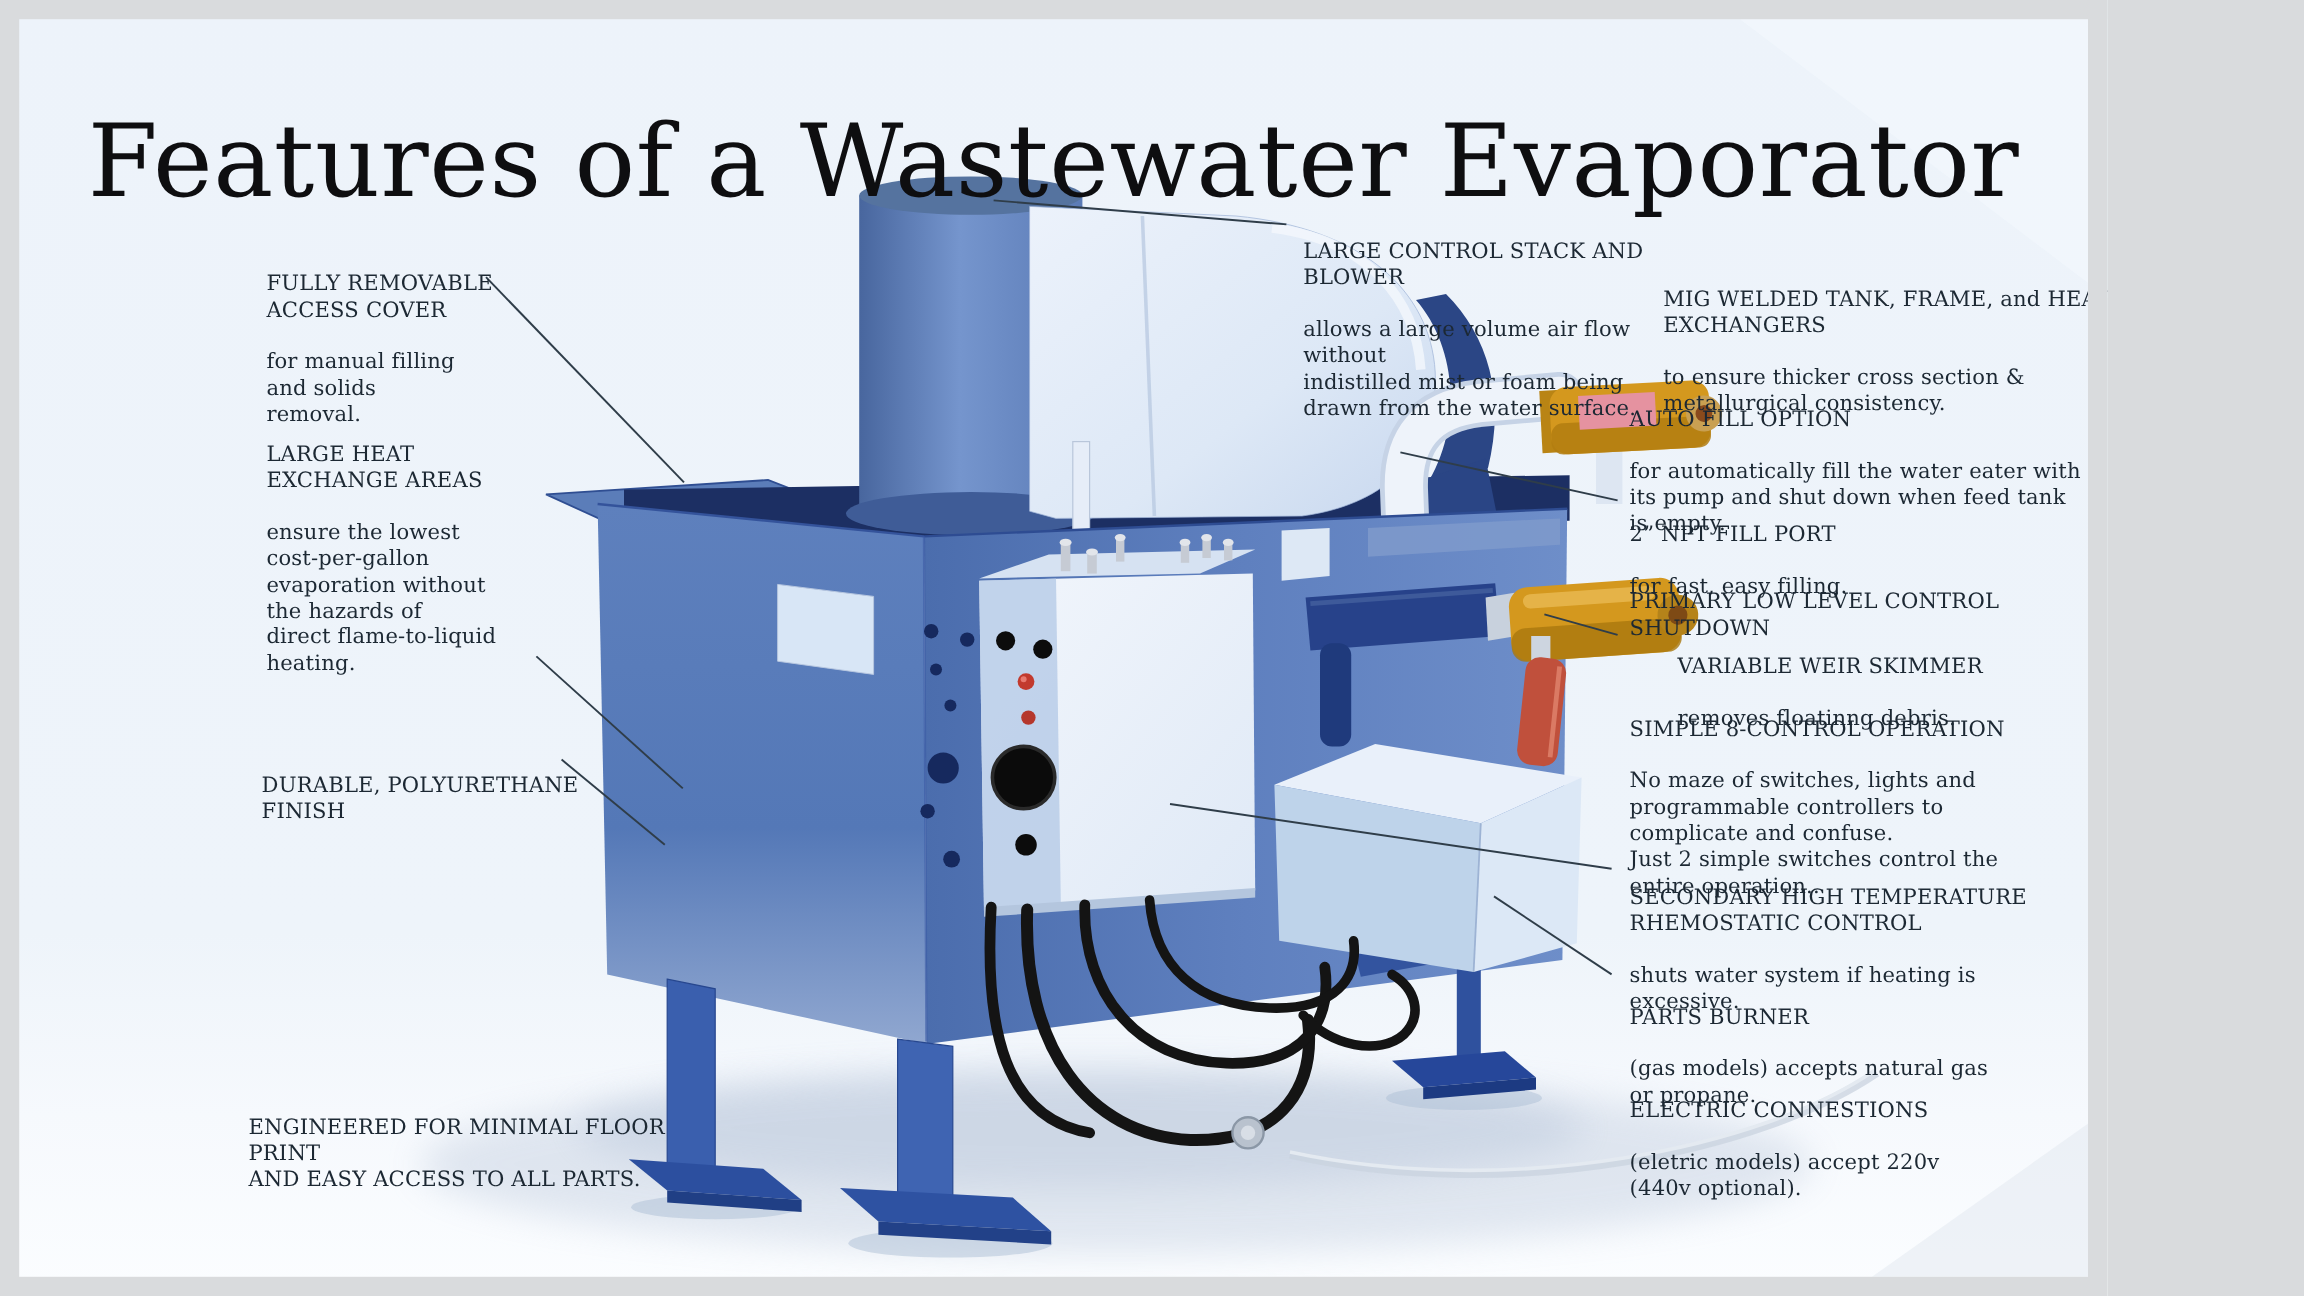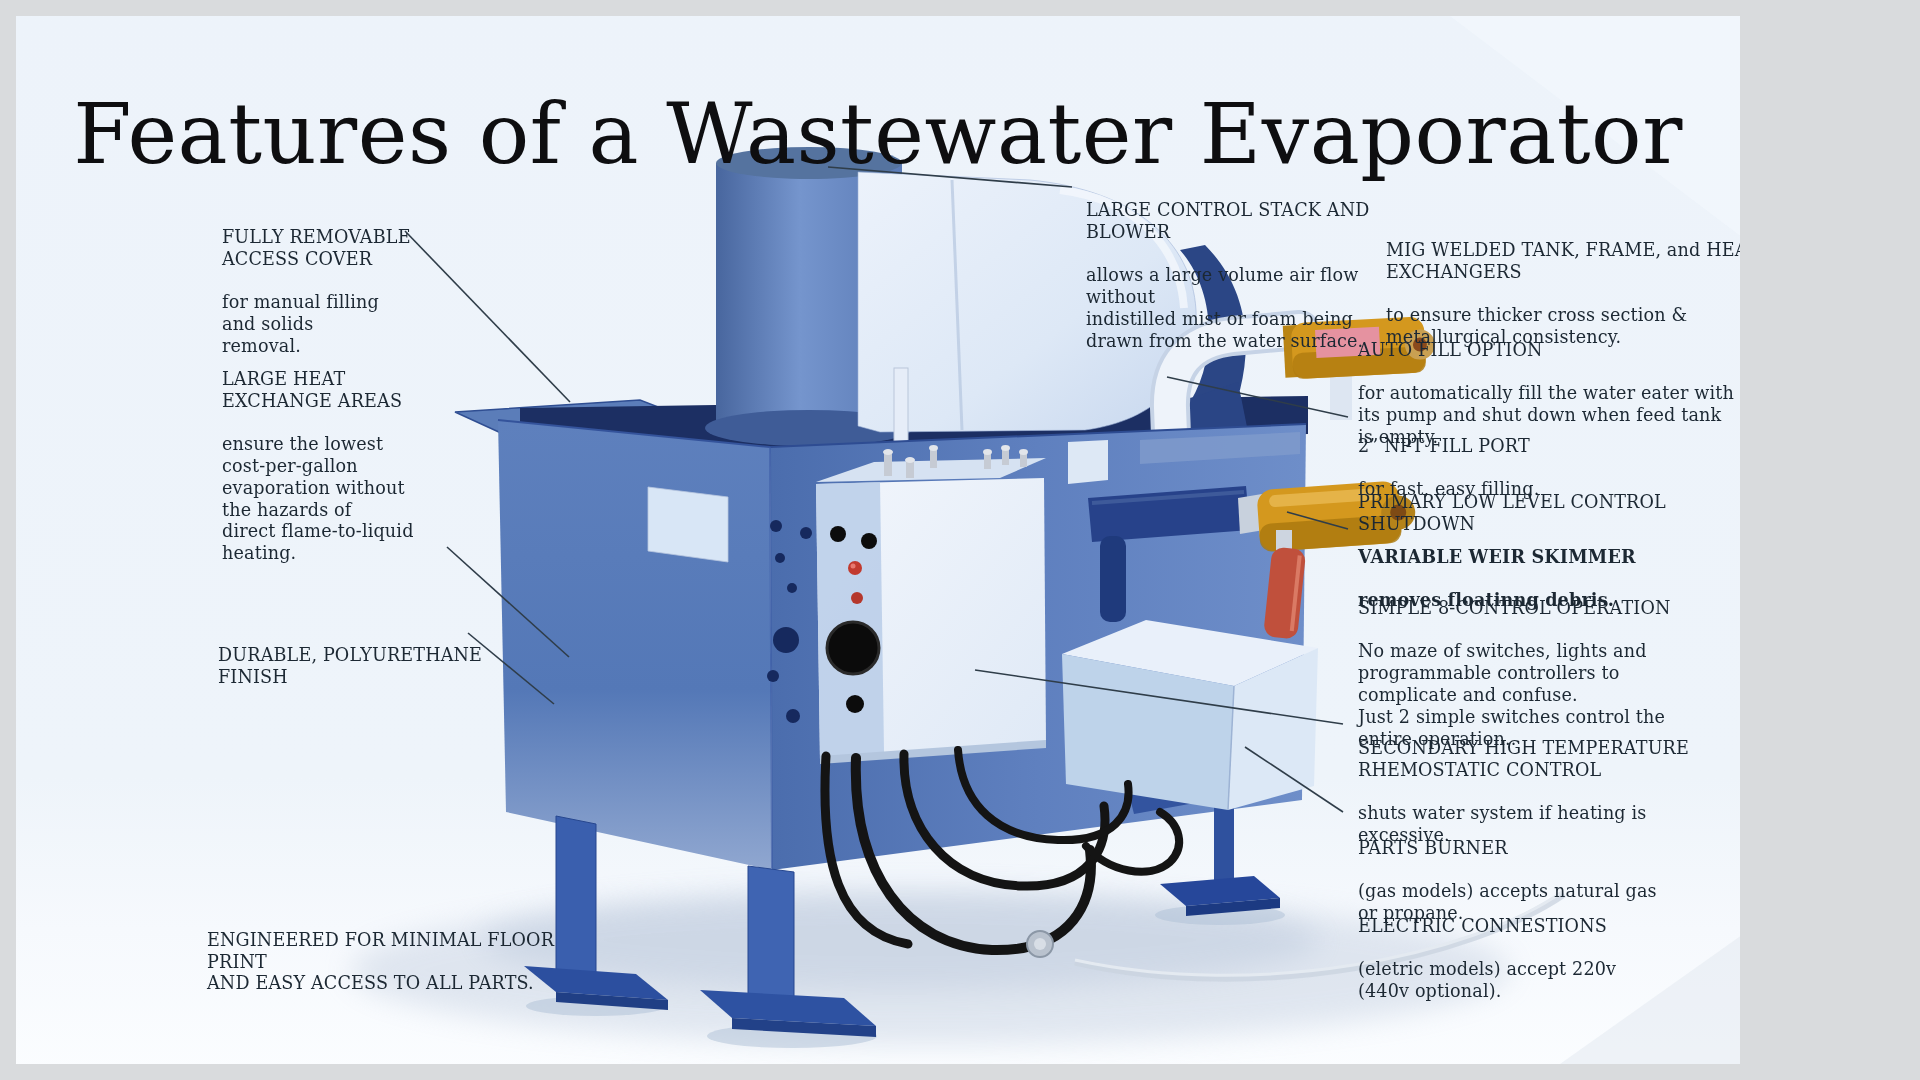--- a/index.html
+++ b/index.html
@@ -19,21 +19,21 @@
   .p-insul{left:218px;top:541px;width:260px;}
   .p-finish{left:218px;top:623px;width:280px;}
   .p-floor{left:207px;top:908px;width:400px;}
   
   .p-exhaust{left:1086px;top:178px;width:290px;}
   
   .p-mig{left:1358px;top:218px;width:420px;margin-left:28px;}
   .p-autofill{left:1358px;top:318px;width:420px;}
   .p-fillport{left:1358px;top:414px;width:420px;}
   .p-primary{left:1358px;top:470px;width:420px;}
-  .p-skimmer{left:1358px;top:524px;width:420px;font-weight:bold;}
+  .p-skimmer{left:1398px;top:524px;width:420px;}
   .p-simple{left:1358px;top:576px;width:420px;}
   .p-secondary{left:1358px;top:716px;width:420px;}
   .p-burner{left:1358px;top:816px;width:420px;}
   .p-electric{left:1358px;top:894px;width:420px;}
 </style>
 </head>
 <body>
 
 <div class="stage">
 

